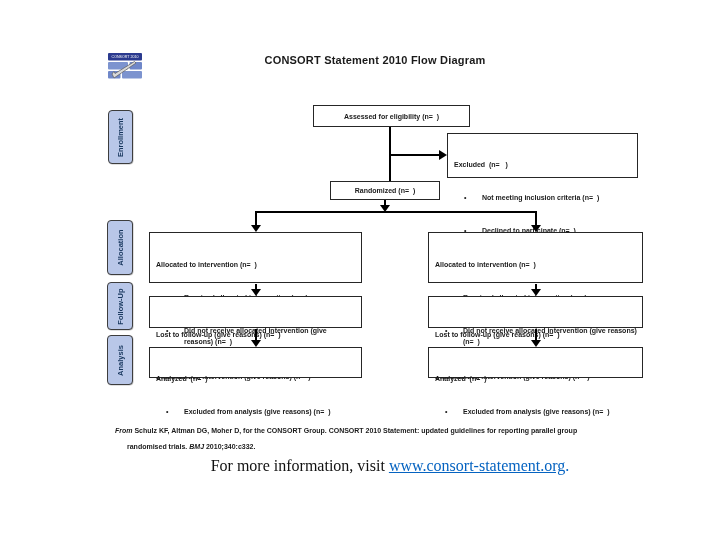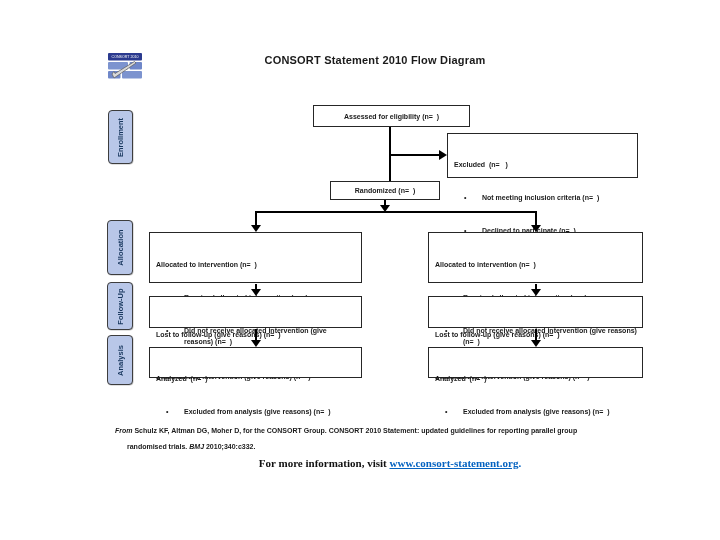--- a/index.html
+++ b/index.html
@@ -49,21 +49,21 @@
   .arr-right{position:absolute;width:0;height:0;border-top:5px solid transparent;
              border-bottom:5px solid transparent;border-left:8px solid var(--line-color);}
 
   
   #cite1{position:absolute;left:115px;top:427px;font-size:7px;font-weight:bold;
          color:#1a1a1a;white-space:pre;}
   #cite2{position:absolute;left:127px;top:443px;font-size:7px;font-weight:bold;
          color:#1a1a1a;white-space:pre;}
   .ital{font-style:italic;}
   #info-line{position:absolute;left:130px;top:457px;width:520px;text-align:center;
-             font-family:"Liberation Serif",serif;font-size:11px;font-weight:bold;
+             font-family:"Liberation Serif",serif;font-size:16px;font-weight:normal;
              color:#111;white-space:pre;}
   #info-link{color:var(--link-color);text-decoration:underline;}
   #info-suffix{color:var(--link-color);}
 </style>
 </head>
 <body>
 
 <div id="page">
 
   <svg id="logo" viewBox="0 0 36 28">

